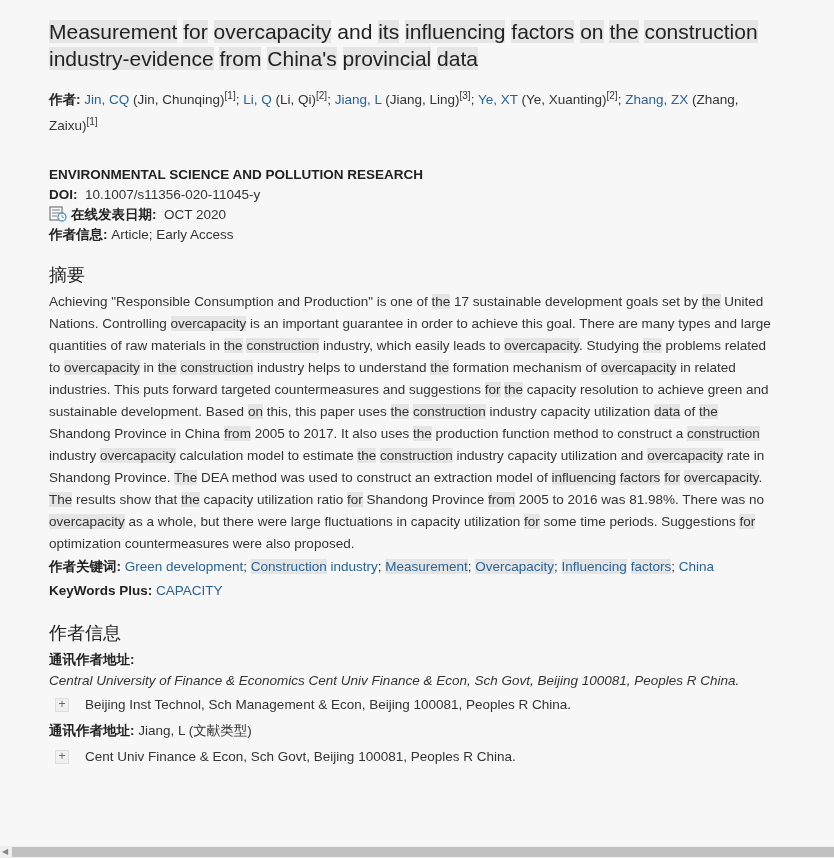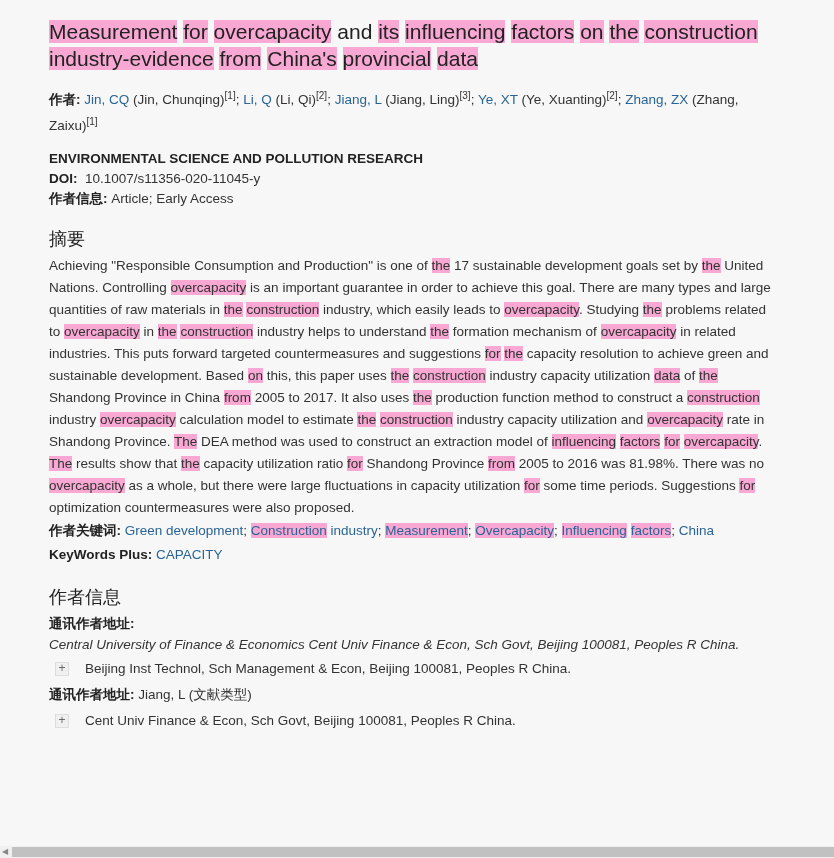--- a/index.html
+++ b/index.html
@@ -3,26 +3,26 @@
 <meta charset="utf-8">
 <style>
   html, body { margin:0; padding:0; }
   body {
     width:834px; height:858px; overflow:hidden; position:relative;
     background:#f7f7f7; color:#333;
     font-family:"Liberation Sans", "DejaVu Sans", sans-serif;
     font-size:13.5px;
   }
   .page { position:absolute; left:49px; top:14px; width:730px; }
-  .hl { background:#f9a8d4; }
+  .hl { background:#e5e5e5; }
   .title {
     font-size:21px; line-height:27px; color:#222; font-weight:normal;
     margin:4px 0 12px 0;
   }
-  .authors { line-height:22px; margin-bottom:12px; }
+  .authors { line-height:22px; margin-bottom:28px; }
   .lbl { font-weight:bold; color:#222; }
   .link { color:#2a6496; }
   sup { font-size:10px; color:#333; }
   .meta-line { line-height:20px; }
   .journal { font-weight:bold; color:#222; text-transform:uppercase; }
   .icon-doc { display:inline-block; vertical-align:-3px; width:18px; height:16px; margin-right:4px; }
   h2 { font-size:18px; font-weight:normal; color:#222; margin:18px 0 4px 0; line-height:24px; }
   .abstract { line-height:22px; color:#333; }
   .kw { line-height:24px; }
   .addr-it { font-style:italic; line-height:20px; color:#333; }
@@ -46,20 +46,34 @@
 
   <div class="authors">
     <span class="lbl">作者:</span>
     <span id="author-list"><span class="link">Jin, CQ</span> (Jin, Chunqing)<sup>[1]</sup>; <span class="link">Li, Q</span> (Li, Qi)<sup>[2]</sup>; <span class="link">Jiang, L</span> (Jiang, Ling)<sup>[3]</sup>; <span class="link">Ye, XT</span> (Ye, Xuanting)<sup>[2]</sup>; <span class="link">Zhang, ZX</span> (Zhang, Zaixu)<sup>[1]</sup></span>
   </div>
 
   <div class="meta-line journal">ENVIRONMENTAL SCIENCE AND POLLUTION RESEARCH</div>
   <div class="meta-line">
     <span class="lbl">DOI:</span>&nbsp;
     <span>10.1007/s11356-020-11045-y</span>
+  </div>
+  <div class="meta-line">
+    <span class="icon-doc">
+      <svg width="18" height="16" viewBox="0 0 18 16">
+        <rect x="1" y="1" width="12" height="13" fill="#fff" stroke="#777" stroke-width="1.2"></rect>
+        <line x1="3" y1="4" x2="11" y2="4" stroke="#777"></line>
+        <line x1="3" y1="7" x2="11" y2="7" stroke="#777"></line>
+        <line x1="3" y1="10" x2="8" y2="10" stroke="#777"></line>
+        <circle cx="13" cy="11" r="4" fill="#fff" stroke="#4a90c8" stroke-width="1.3"></circle>
+        <line x1="13" y1="11" x2="13" y2="9" stroke="#4a90c8"></line>
+        <line x1="13" y1="11" x2="15" y2="12" stroke="#4a90c8"></line>
+      </svg>
+    </span><span class="lbl">在线发表日期:</span>&nbsp;
+    <span>OCT 2020</span>
   </div>
   <div class="meta-line">
     <span class="lbl">作者信息:</span>
     <span>Article; Early Access</span>
   </div>
 
   <h2>摘要</h2>
   <div class="abstract" id="abstract"><span>Achieving "Responsible Consumption and Production" is one of </span><span class="hl">the</span><span> 17 sustainable development goals set by </span><span class="hl">the</span><span> United Nations. Controlling </span><span class="hl">overcapacity</span><span> is an important guarantee in order to achieve this goal. There are many types and large quantities of raw materials in </span><span class="hl">the</span><span> </span><span class="hl">construction</span><span> industry, which easily leads to </span><span class="hl">overcapacity</span><span>. Studying </span><span class="hl">the</span><span> problems related to </span><span class="hl">overcapacity</span><span> in </span><span class="hl">the</span><span> </span><span class="hl">construction</span><span> industry helps to understand </span><span class="hl">the</span><span> formation mechanism of </span><span class="hl">overcapacity</span><span> in related industries. This puts forward targeted countermeasures and suggestions </span><span class="hl">for</span><span> </span><span class="hl">the</span><span> capacity resolution to achieve green and sustainable development. Based </span><span class="hl">on</span><span> this, this paper uses </span><span class="hl">the</span><span> </span><span class="hl">construction</span><span> industry capacity utilization </span><span class="hl">data</span><span> of </span><span class="hl">the</span><span> Shandong Province in China </span><span class="hl">from</span><span> 2005 to 2017. It also uses </span><span class="hl">the</span><span> production function method to construct a </span><span class="hl">construction</span><span> industry </span><span class="hl">overcapacity</span><span> calculation model to estimate </span><span class="hl">the</span><span> </span><span class="hl">construction</span><span> industry capacity utilization and </span><span class="hl">overcapacity</span><span> rate in Shandong Province. </span><span class="hl">The</span><span> DEA method was used to construct an extraction model of </span><span class="hl">influencing</span><span> </span><span class="hl">factors</span><span> </span><span class="hl">for</span><span> </span><span class="hl">overcapacity</span><span>. </span><span class="hl">The</span><span> results show that </span><span class="hl">the</span><span> capacity utilization ratio </span><span class="hl">for</span><span> Shandong Province </span><span class="hl">from</span><span> 2005 to 2016 was 81.98%. There was no </span><span class="hl">overcapacity</span><span> as a whole, but there were large fluctuations in capacity utilization </span><span class="hl">for</span><span> some time periods. Suggestions </span><span class="hl">for</span><span> optimization countermeasures were also proposed.</span></div>
 
   <div class="kw">

